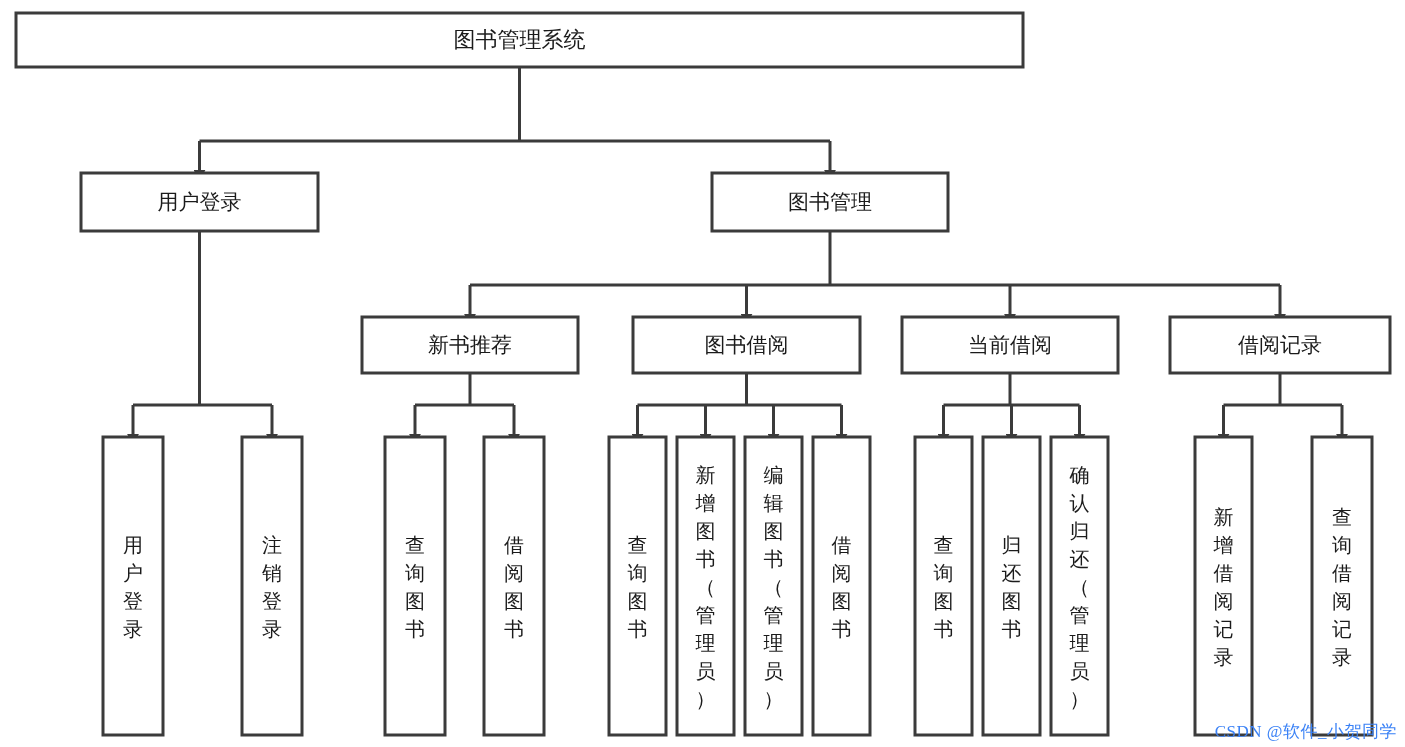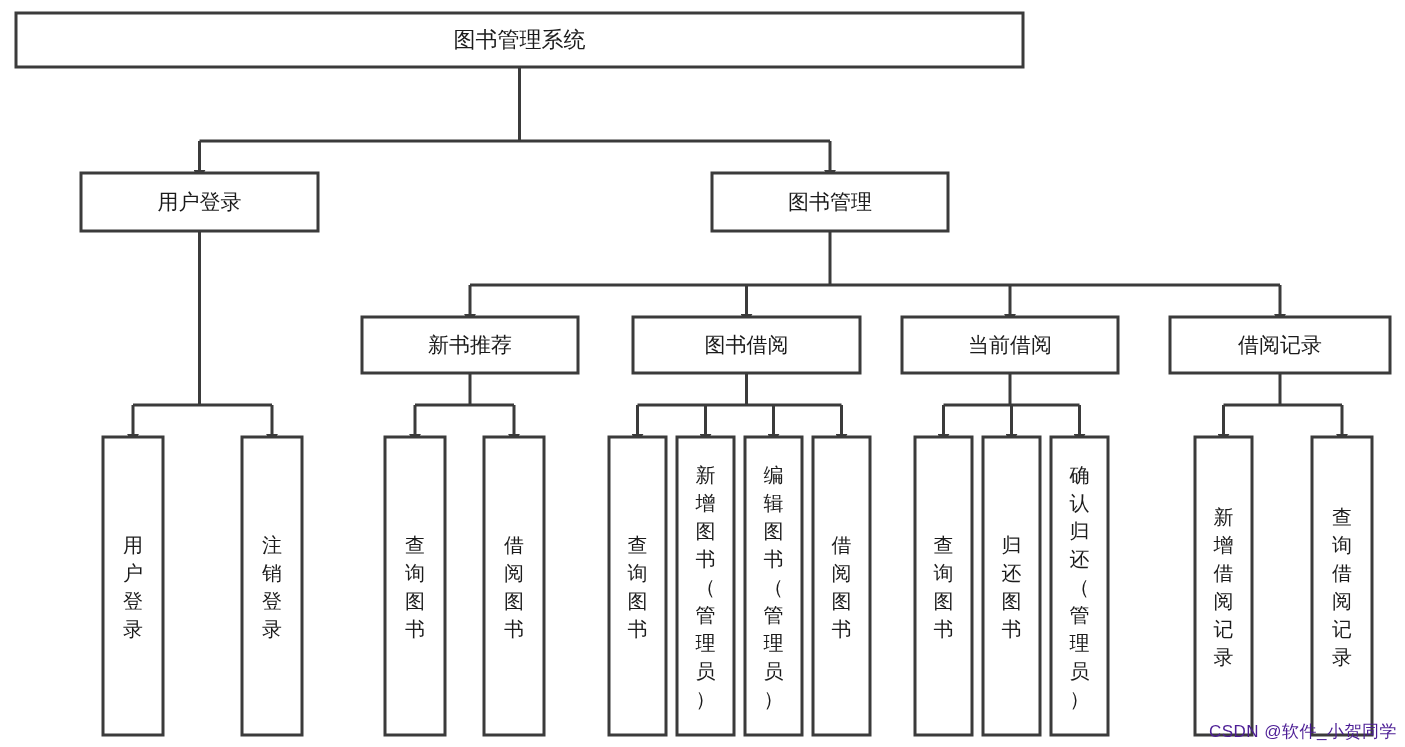--- a/index.html
+++ b/index.html
@@ -19,22 +19,22 @@
   .node-label-v{
     font-family:"Liberation Sans","DejaVu Sans",sans-serif;
     font-size:20px;fill:#1b1b1b;text-anchor:middle;
   }
   .node-label-title{
     font-family:"Liberation Sans","DejaVu Sans",sans-serif;
     font-size:22px;fill:#1b1b1b;text-anchor:middle;dominant-baseline:middle;
   }
   #watermark{
     position:absolute;right:8px;bottom:4px;
-    font-family:Liberation Sans, sans-serif;
-    font-size:17px;color:#4c1d95;letter-spacing:.5px;white-space:nowrap;
+    font-family:Liberation Serif, serif;
+    font-size:17px;color:#3b82f6;letter-spacing:.5px;white-space:nowrap;
     user-select:none;
   }
 </style>
 </head>
 <body>
 
 <div id="diagram-root">
   <svg id="tree" viewBox="0 0 1405 747" xmlns="http://www.w3.org/2000/svg">
     <defs>
       <marker id="arrowhead" markerWidth="10" markerHeight="12" refX="1.2" refY="6" orient="auto" markerUnits="userSpaceOnUse">

